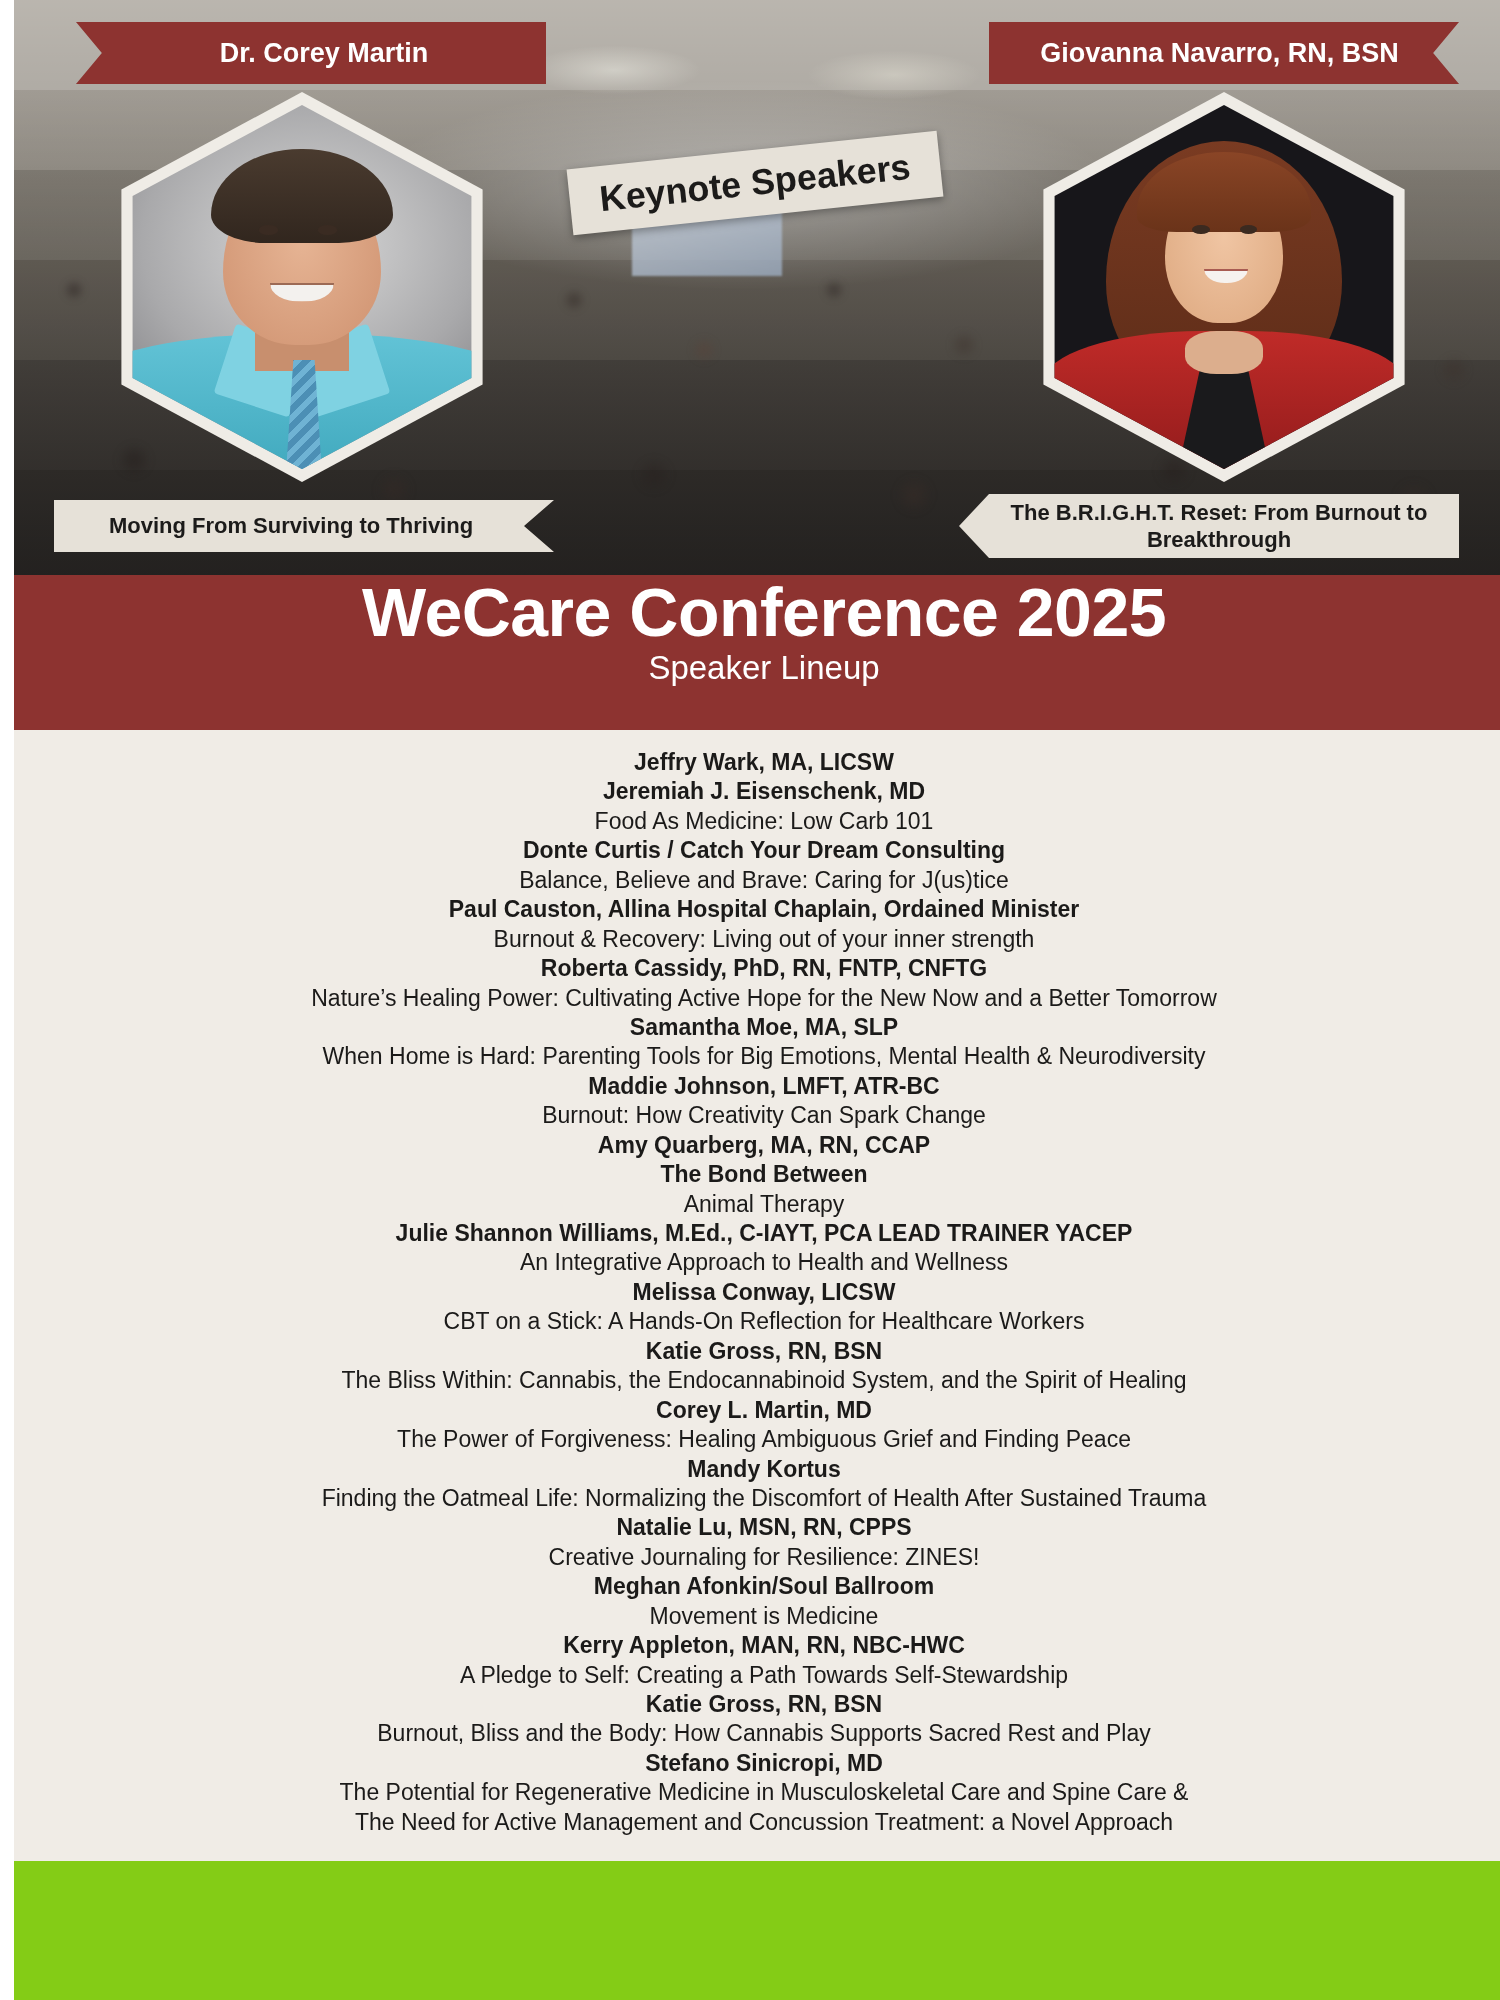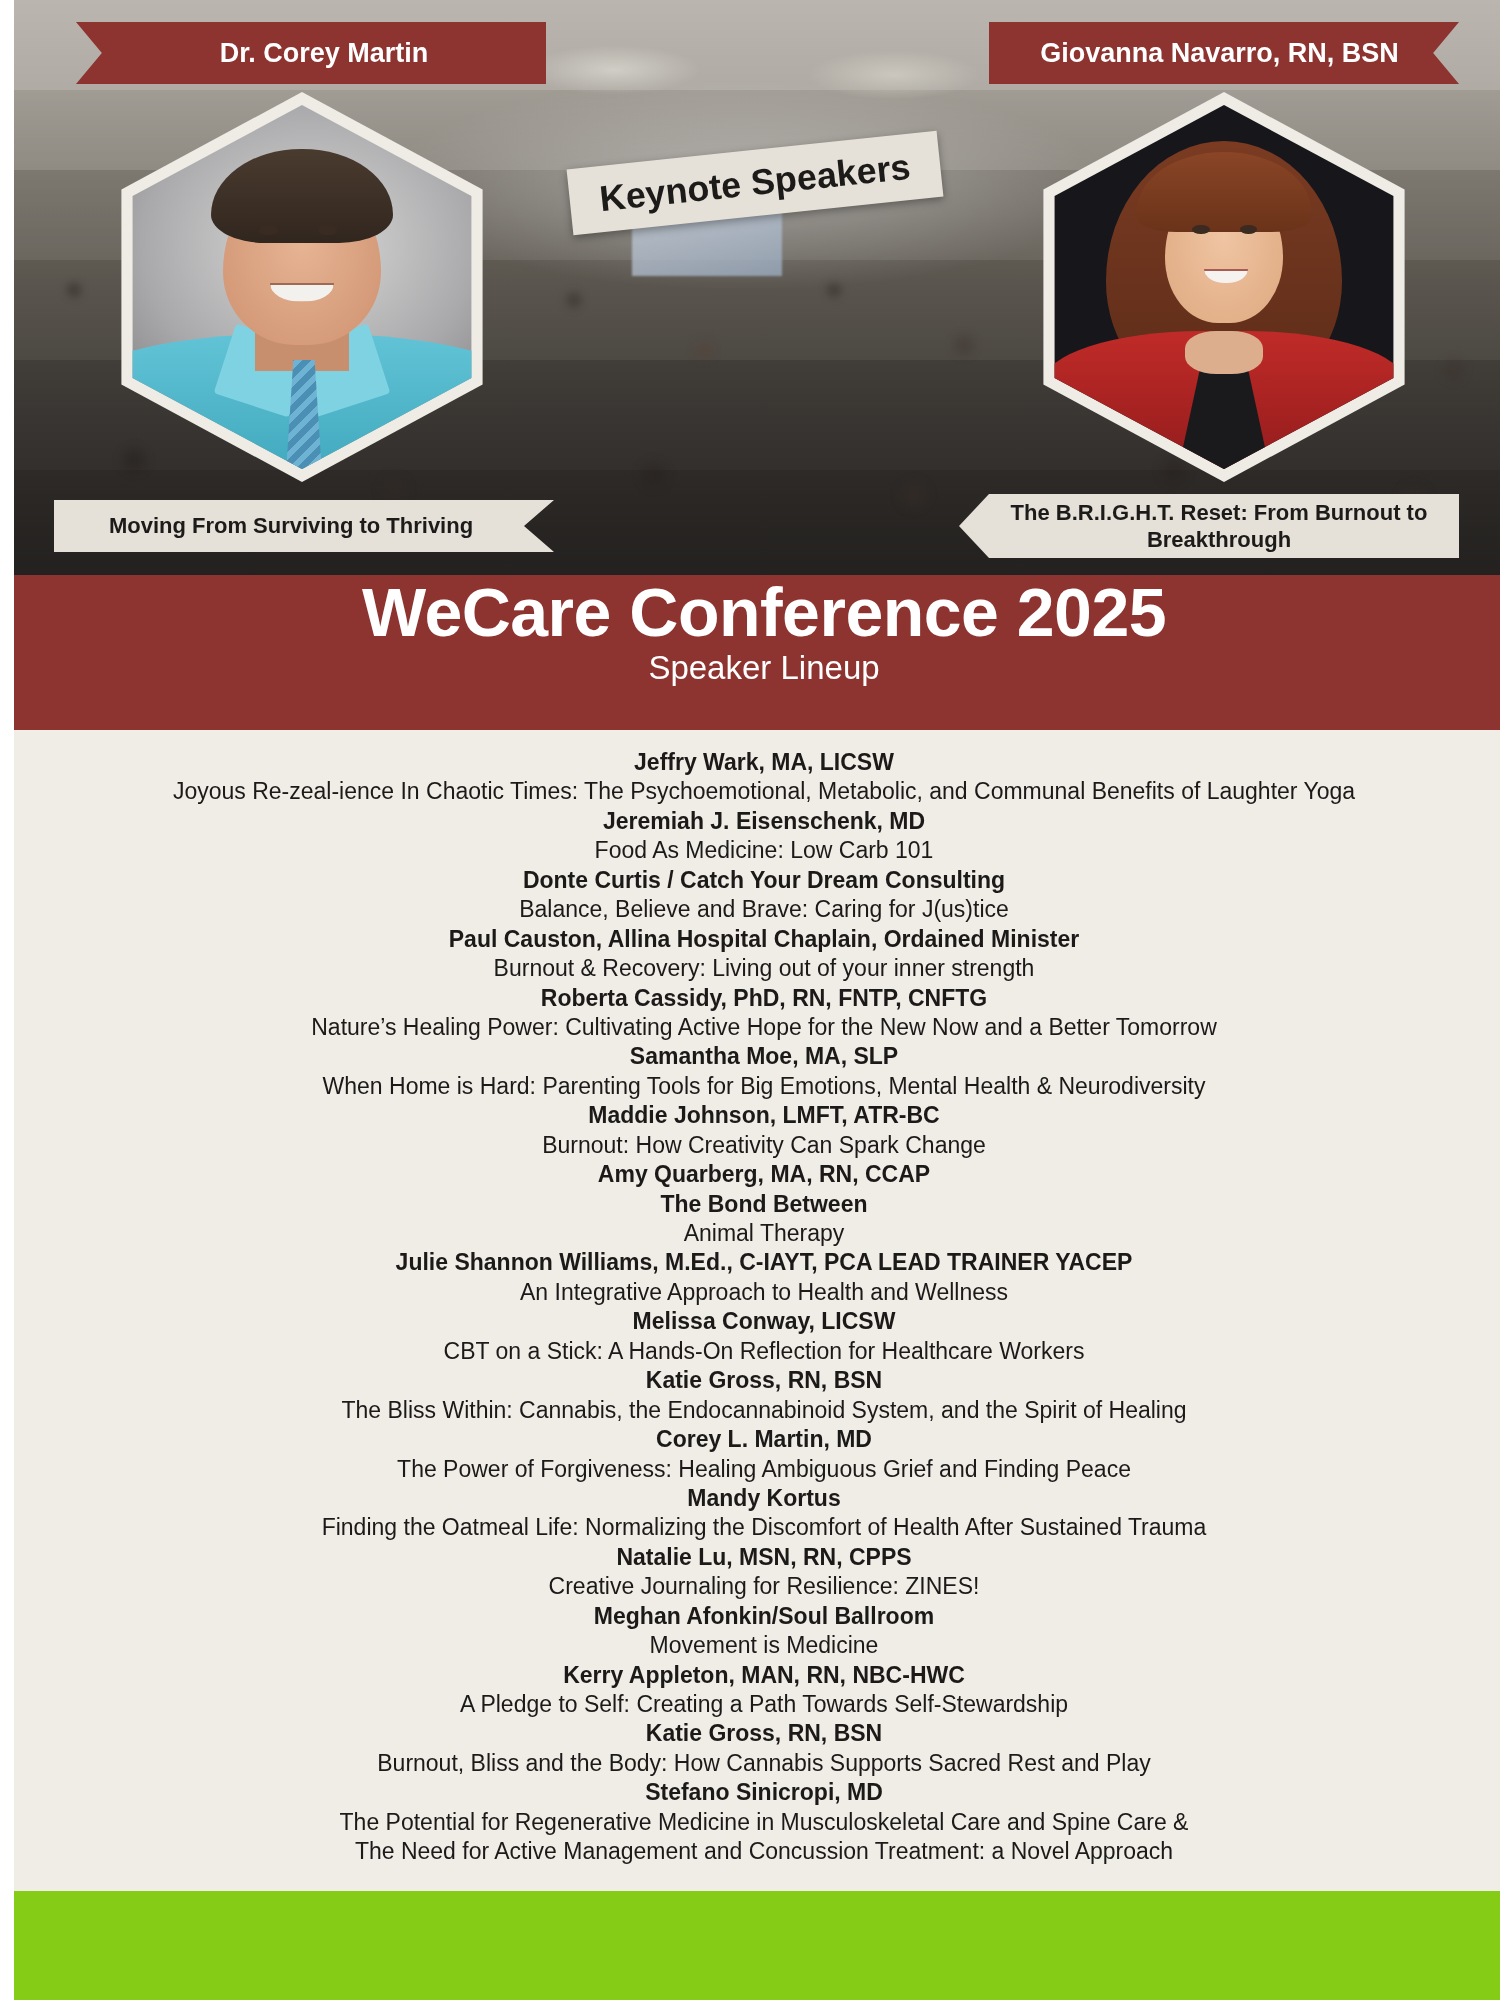--- a/index.html
+++ b/index.html
@@ -314,21 +314,20 @@
   </div>
 
   <div class="title-bar">
     <div class="title-main">WeCare Conference 2025</div>
     <div class="title-sub">Speaker Lineup</div>
   </div>
 
   <div class="list" id="speakerList">
       <div class="speaker-entry">
         <div class="speaker-name">Jeffry Wark, MA, LICSW</div>
-        <div class="speaker-topic">Joyous Re-zeal-ience In Chaotic Times: The Psychoemotional, Metabolic, and Communal Benefits of Laughter Yoga</div>
       </div>
       <div class="speaker-entry">
         <div class="speaker-name">Jeremiah J. Eisenschenk, MD</div>
         <div class="speaker-topic">Food As Medicine: Low Carb 101</div>
       </div>
       <div class="speaker-entry">
         <div class="speaker-name">Donte Curtis / Catch Your Dream Consulting</div>
         <div class="speaker-topic">Balance, Believe and Brave: Caring for J(us)tice</div>
       </div>
       <div class="speaker-entry">

